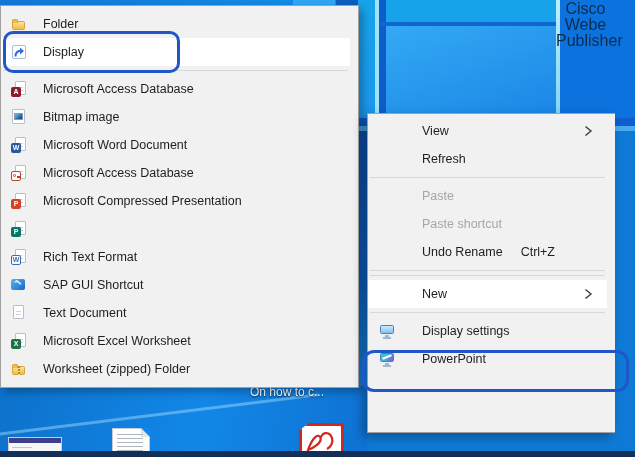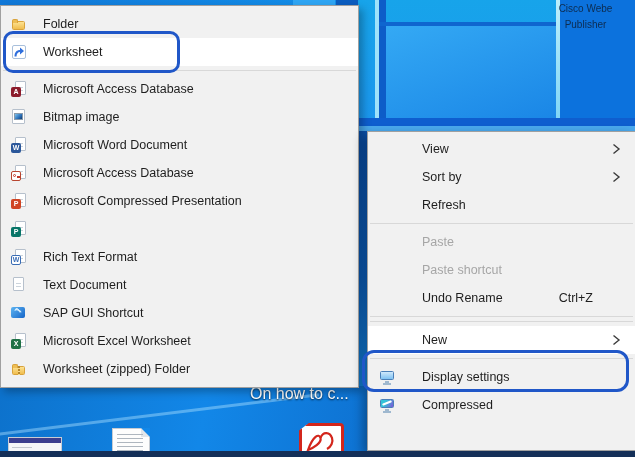--- a/index.html
+++ b/index.html
@@ -25,52 +25,52 @@
   #desk-tr .hband{left:0;top:118px;width:277px;height:8px;background:#0e5ecf}
   #desk-tr .hlight{left:0;top:126px;width:277px;height:5px;background:#4aa9ee}
   #desk-sliver{left:358px;top:131px;width:9px;height:326px;
     background:linear-gradient(#0b54b2,#0d65c8 45%,#1590ee 80%,#19a2f6)}
   #desk-bl{left:0;top:386px;width:367px;height:71px;overflow:hidden;
     background:linear-gradient(100deg,#0d72cc,#1287e8 55%,#0e72d2)}
   #desk-bl .streak{left:-20px;top:28px;width:340px;height:3px;background:rgba(170,225,255,.45);transform:rotate(-7deg)}
   #taskbar{left:0;top:451px;width:635px;height:6px;background:var(--taskbar);z-index:40}
 
   
-  .dlabel{color:#fff;font-size:16px;text-shadow:0 1px 2px rgba(0,0,0,.75);white-space:nowrap}
-  #lbl-cisco{left:556px;top:1px;width:59px;text-align:center;color:#0d2c50;font-size:10px;
+  .dlabel{color:#fff;font-size:12px;text-shadow:0 1px 2px rgba(0,0,0,.75);white-space:nowrap}
+  #lbl-cisco{left:556px;top:1px;width:59px;text-align:center;color:#0d2c50;font-size:16px;
     line-height:16px;text-shadow:none;z-index:5}
   #lbl-onhow{left:250px;top:385px;z-index:5}
 
   
   #ico-window{left:8px;top:437px;width:54px;height:20px;background:#f5f6f8;border:1px solid #c9ccd4;z-index:6}
   #ico-window .bar{position:absolute;left:0;top:0;width:100%;height:5px;background:#3c3e8e}
   #ico-window .ln{position:absolute;left:3px;height:1px;background:#c3c8d0}
   #ico-doc,#ico-doc2{z-index:6}
   #ico-doc{left:112px;top:428px;width:38px;height:29px;background:#fdfdfd;border:1px solid #c6cbd2}
   #ico-doc .fold{position:absolute;right:-1px;top:-1px;width:0;height:0;
     border-left:9px solid #e2e6ea;border-top:9px solid #1287e8}
   #ico-doc .ln{position:absolute;left:4px;right:6px;height:1px;background:#aeb6bf}
   #ico-pdf{left:299px;top:423px;width:45px;height:34px;background:#fff;border:3px solid #d3261c;
     border-radius:4px;clip-path:polygon(0 22%,22% 0,100% 0,100% 100%,0 100%);z-index:6}
 
   
-  .menu{background:var(--menubg);z-index:30;padding:4px 0 0 0}
+  .menu{background:var(--menubg);z-index:30;padding:4px 8px 0 0}
   #submenu{left:0;top:5px;width:359px;height:383px;border:1px solid var(--menuborder);
     box-shadow:4px 4px 8px rgba(0,0,0,.28)}
-  #ctxmenu{left:367px;top:131px;width:268px;height:320px;border:1px solid var(--menuborder);border-right:none;
+  #ctxmenu{left:367px;top:113px;width:248px;height:320px;border:1px solid var(--menuborder);border-right:none;
     box-shadow:-4px 4px 10px rgba(0,0,0,.32);padding-top:3px}
   .row{display:flex;align-items:center;height:28px;padding:0 12px 0 10px;color:var(--txt);
     font-size:12.5px;white-space:nowrap;cursor:default}
   #ctxmenu .row{padding-left:12px}
   .row.hl{background:var(--hl)}
   .row.disabled{color:var(--txtdis)}
   .gut{width:16px;height:16px;flex:0 0 16px;margin-right:16px;position:relative}
   #ctxmenu .gut{margin-right:26px}
   .sep{height:1px;background:var(--sep);margin:4px 2px}
-  .accel{margin-left:auto;margin-right:30px}
+  .accel{margin-left:auto;margin-right:40px}
   .chev{margin-left:auto;width:14px;height:14px;flex:0 0 14px}
   .chev svg{display:block}
 
   
   .annotation{border:3.5px solid var(--ann);border-radius:10px;z-index:50;pointer-events:none}
   #ann-shortcut{left:3px;top:31px;width:177px;height:42px}
   #ann-new{left:362px;top:350px;width:267px;height:42px;border-radius:12px}
 
   
   .ic{width:16px;height:16px;position:absolute;inset:0}
@@ -178,21 +178,21 @@
     </div>
     <div class="row hl">
       <span class="gut">
         <span class="ic ic-shortcut">
           <i class="sb"></i>
           <svg width="12" height="12" viewBox="0 0 12 12">
             <path d="M1.5 10.5 C1.5 6 4 4 7 4 L7 1.5 L11 5 L7 8.5 L7 6 C5 6 3.5 7.5 3.5 10.5 Z" fill="#2f6fdd"></path>
           </svg>
         </span>
       </span>
-      <span>Worksheet</span>
+      <span>Display</span>
     </div>
     <div class="sep"></div>
     <div class="row">
       <span class="gut">
         <span class="ic ic-access">
           <i class="pg"></i>
           <i class="bdg">A</i>
         </span>
       </span>
       <span>Microsoft Access Database</span>
@@ -248,34 +248,34 @@
       <span class="gut">
         <span class="ic ic-rtf">
           <i class="pg"></i>
           <i class="bdg">W</i>
         </span>
       </span>
       <span>Rich Text Format</span>
     </div>
     <div class="row">
       <span class="gut">
-        <span class="ic ic-textdoc">
-          <i class="pg"></i>
-        </span>
-      </span>
-      <span>Text Document</span>
-    </div>
-    <div class="row">
-      <span class="gut">
         <span class="ic ic-sap">
           <i class="sq"></i>
           <i class="sw"></i>
         </span>
       </span>
       <span>SAP GUI Shortcut</span>
+    </div>
+    <div class="row">
+      <span class="gut">
+        <span class="ic ic-textdoc">
+          <i class="pg"></i>
+        </span>
+      </span>
+      <span>Text Document</span>
     </div>
     <div class="row">
       <span class="gut">
         <span class="ic ic-excel">
           <i class="pg"></i>
           <i class="bdg">X</i>
         </span>
       </span>
       <span>Microsoft Excel Worksheet</span>
     </div>
@@ -296,29 +296,20 @@
       <span class="gut"></span>
       <span>View</span>
       <span class="chev">
         <svg width="14" height="14" viewBox="0 0 14 14">
           <polyline points="4.5,2.5 10,7 4.5,11.5" fill="none" stroke="#3c3c3c" stroke-width="1.4"></polyline>
         </svg>
       </span>
     </div>
     <div class="row">
       <span class="gut"></span>
-      <span>Sort by</span>
-      <span class="chev">
-        <svg width="14" height="14" viewBox="0 0 14 14">
-          <polyline points="4.5,2.5 10,7 4.5,11.5" fill="none" stroke="#3c3c3c" stroke-width="1.4"></polyline>
-        </svg>
-      </span>
-    </div>
-    <div class="row">
-      <span class="gut"></span>
       <span>Refresh</span>
     </div>
     <div class="sep"></div>
     <div class="row disabled">
       <span class="gut"></span>
       <span>Paste</span>
     </div>
     <div class="row disabled">
       <span class="gut"></span>
       <span>Paste shortcut</span>
@@ -352,18 +343,18 @@
     </div>
     <div class="row">
       <span class="gut">
         <span class="ic ic-personalize">
           <i class="scr"></i>
           <i class="br"></i>
           <i class="std"></i>
           <i class="bse"></i>
         </span>
       </span>
-      <span>Compressed</span>
+      <span>PowerPoint</span>
     </div>
   </div>
 
 <div class="abs annotation" id="ann-shortcut"></div>
 <div class="abs annotation" id="ann-new"></div>
 
 </body></html>

